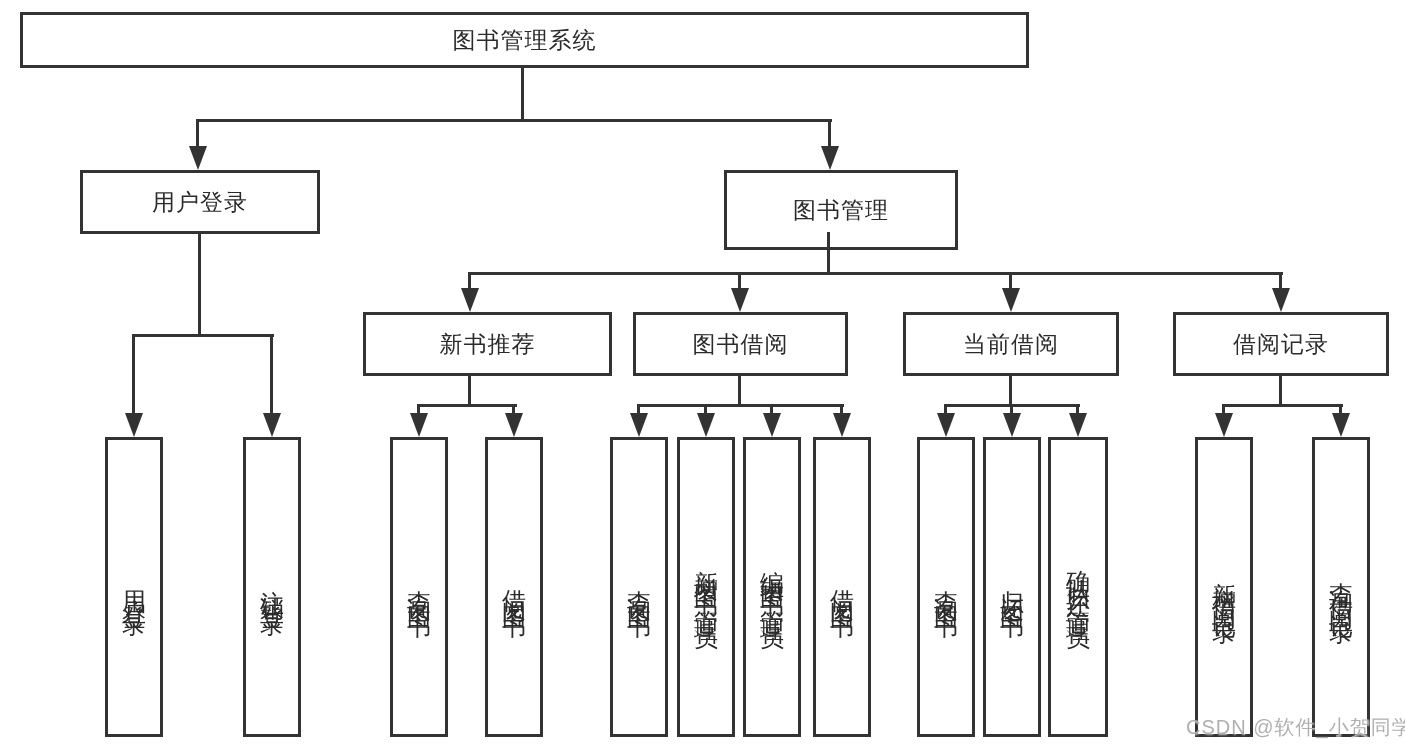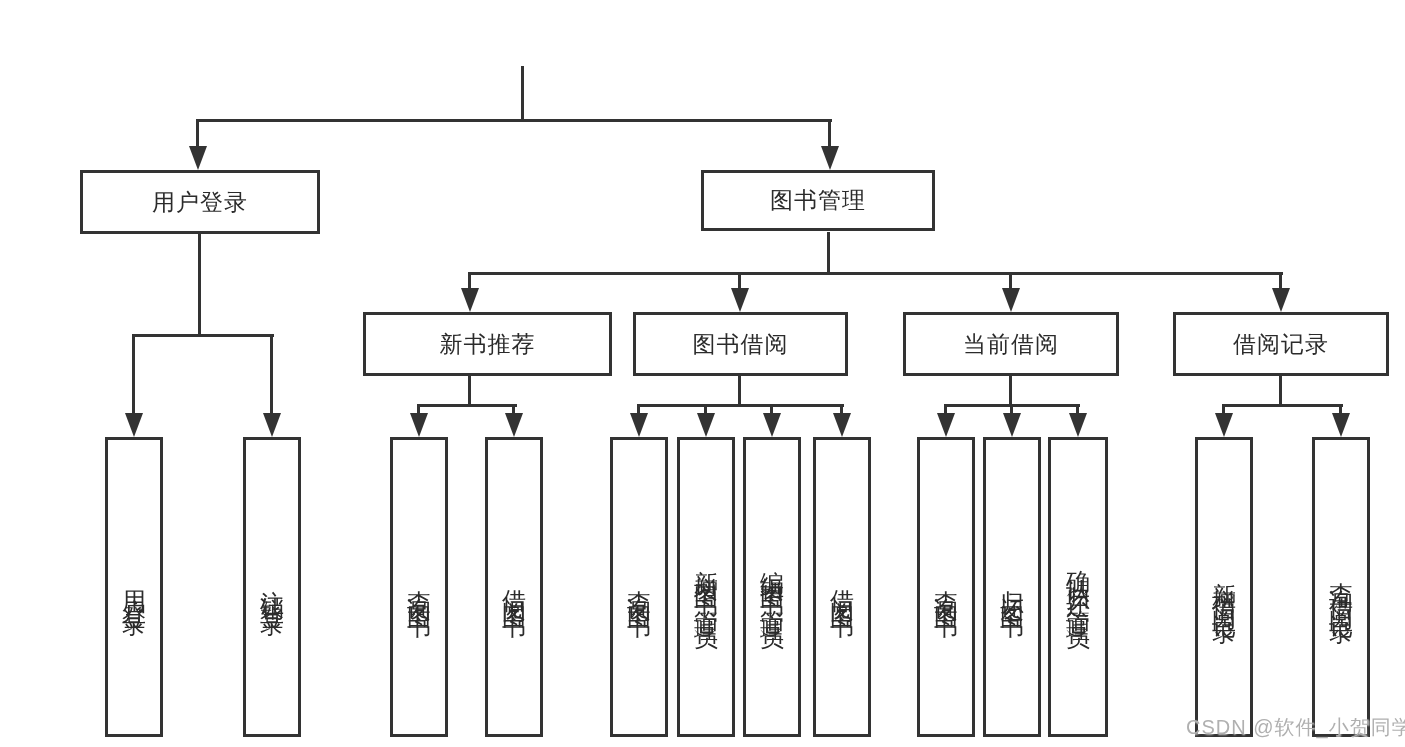--- a/index.html
+++ b/index.html
@@ -51,32 +51,33 @@
     color: var(--watermark);
     text-shadow: 1px 1px 2px rgba(255,255,255,0.85);
     white-space: nowrap; z-index: 5;
   }
 </style>
 </head>
 <body>
 
 <div class="canvas">
 
+  <div class="hnode" style="left:20px; top:12px; width:1009px; height:56px;">图书管理系统</div>
 
   <div>
     <div class="vline" style="left:521px; top:66px; height:55px;"></div>
     <div class="hline" style="left:197px; top:119px; width:635px;"></div>
     <div class="vline" style="left:196px; top:119px; height:32px;"></div>
     <div class="arrow" style="left:189px; top:146px;"></div>
     <div class="vline" style="left:828px; top:119px; height:32px;"></div>
     <div class="arrow" style="left:821px; top:146px;"></div>
   </div>
 
   <div class="hnode" style="left:80px; top:170px; width:240px; height:64px;">用户登录</div>
-  <div class="hnode" style="left:701px; top:170px; width:234px; height:61px;text-align:center;">图书管理</div>
+  <div class="hnode" style="left:724px; top:170px; width:234px; height:80px;text-align:center;">图书管理</div>
 
   <div>
     <div class="vline" style="left:198px; top:232px; height:104px;"></div>
     <div class="hline" style="left:133px; top:334px; width:141px;"></div>
     <div class="vline" style="left:132px; top:334px; height:82px;"></div>
     <div class="arrow" style="left:125px; top:413px;"></div>
     <div class="vline" style="left:270px; top:334px; height:82px;"></div>
     <div class="arrow" style="left:263px; top:413px;"></div>
   </div>
 

